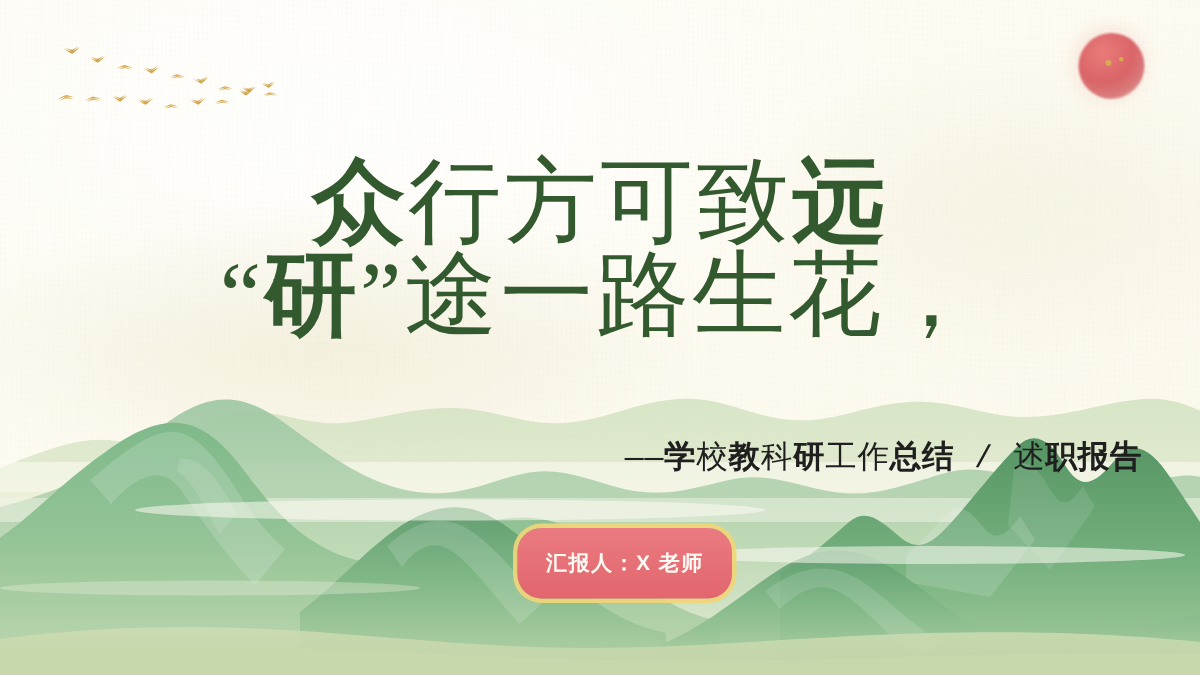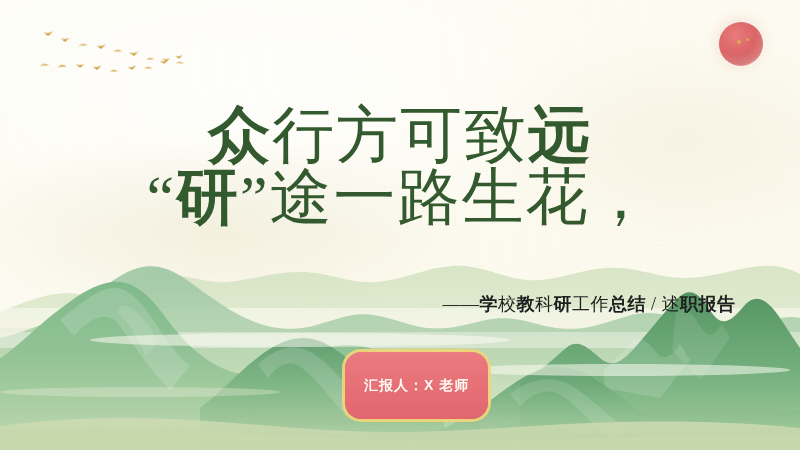--- a/index.html
+++ b/index.html
@@ -100,35 +100,35 @@
   .t-light  { font-weight: 400; }
 
   
   .subtitle {
     position: absolute;
     left: 398px;
     top: 292px;
     width: 382px;
     text-align: center;
     color: #1f1f1f;
-    font-size: 18px;
+    font-size: 21px;
     line-height: 1.42;
     letter-spacing: .5px;
-    font-family: Liberation Serif, serif;
+    font-family: Liberation Mono, monospace;
   }
   .s-strong { font-weight: 700; }
   .s-light  { font-weight: 400; }
 
   
   .presenter-badge {
     position: absolute;
     left: 345px;
     top: 352px;
     height: 31px;
-    padding: 18px 19px;
+    padding: 8px 19px;
     display: flex;
     align-items: center;
     justify-content: center;
     border-radius: 16px;
     background: linear-gradient(180deg, #ea7b80 0%, #e2666e 100%);
     box-shadow: 0 0 0 3px rgba(240,214,120,.92), 0 1px 3px rgba(120,60,50,.20);
     color: #fffaf4;
     font-size: 14px;
     letter-spacing: 1px;
     font-weight: 600;

